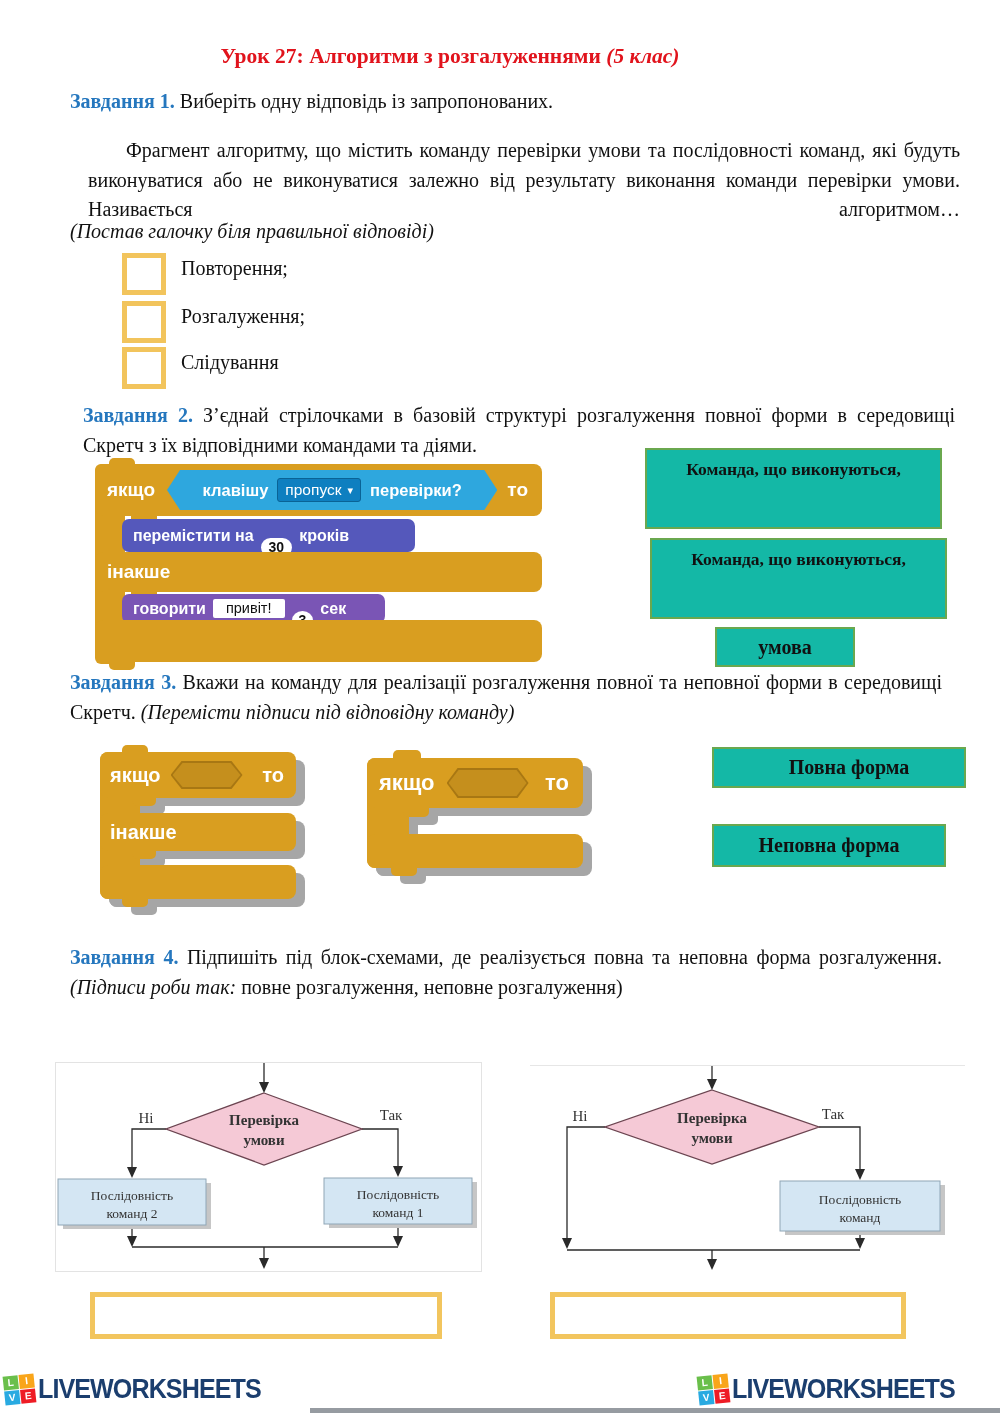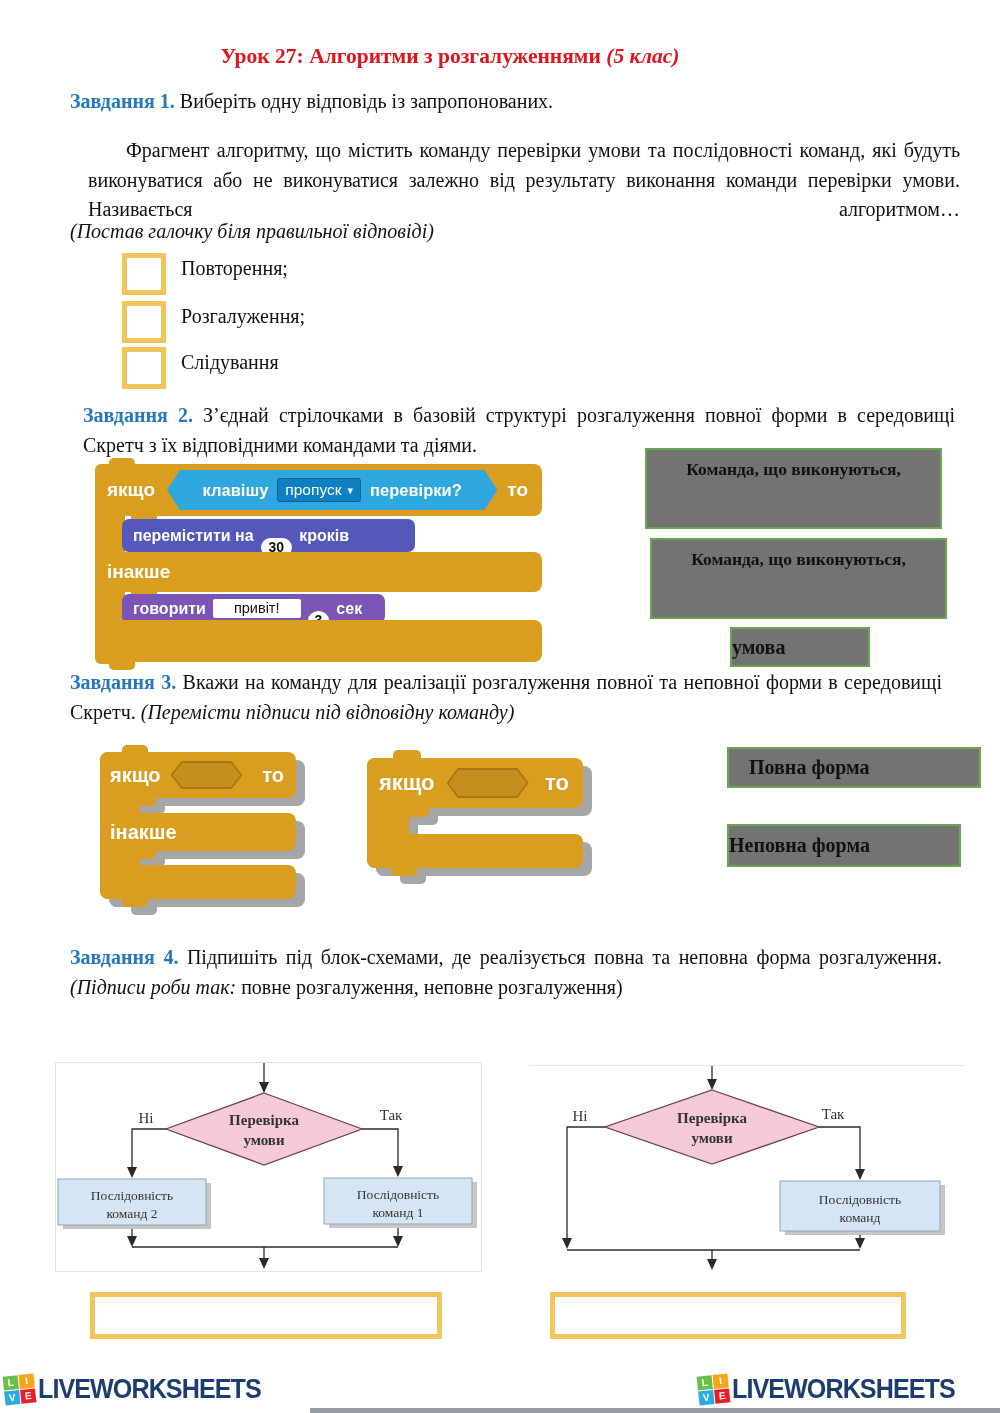--- a/index.html
+++ b/index.html
@@ -11,36 +11,36 @@
   .para{left:70px;width:872px;font-size:20px;line-height:29.5px;text-align:justify;}
   .para.last-justify{text-align-last:justify;}
   .tlabel{color:#2577be;font-weight:bold;}
   .bold{font-weight:normal;}
   .ital{font-style:italic;}
   
   .opt-row{position:absolute;left:122px;display:flex;gap:15px;}
   .checkbox{width:34px;height:32px;background:#fff;border:5px solid #f2c45c;}
   .opt-label{font-size:20px;padding-top:4px;}
   
-  .gbox{position:absolute;background:#737373;border:2px solid #6aa84f;text-align:center;font-weight:bold;color:#111;}
+  .gbox{position:absolute;background:#14b8a6;border:2px solid #6aa84f;text-align:center;font-weight:bold;color:#111;}
   .gbox.two{font-size:17.5px;line-height:25px;padding-top:7px;}
-  .gbox.one{font-size:20px;display:flex;align-items:center;justify-content:flex-start;margin-left:15px;}
+  .gbox.one{font-size:20px;display:flex;align-items:center;justify-content:center;}
   
   .scratch{position:absolute;font-family:"Liberation Sans",sans-serif;}
   .gold{background:#d99e20;position:absolute;}
   .arm{border-radius:8px;display:flex;align-items:center;color:#fff;font-weight:bold;}
   .tab{border-radius:0 0 5px 5px;}
   .tab-top{border-radius:5px 5px 0 0;}
   .sc-label{padding:0 12px;font-size:19px;}
   .hexwrap{flex:1;height:40px;margin-right:10px;clip-path:polygon(13px 0,calc(100% - 13px) 0,100% 50%,calc(100% - 13px) 100%,13px 100%,0 50%);background:#2ea7de;display:flex;align-items:center;justify-content:center;gap:9px;color:#fff;font-weight:bold;font-size:16.5px;}
   .dropdown{background:#0e7fc0;border:1px solid #0a6396;border-radius:3px;color:#fff;font-weight:normal;font-size:15.5px;padding:2px 7px;display:flex;align-items:center;gap:6px;}
   .dd-arrow{font-size:11px;}
   .stackblock{position:absolute;border-radius:7px;display:flex;align-items:center;gap:7px;color:#fff;font-weight:bold;font-size:16px;padding-left:11px;}
   .pill{background:#fff;color:#111;border-radius:11px;padding:0 8px;font-size:14px;font-weight:bold;line-height:19px;margin-top:24px;}
-  .field{background:#fff;color:#111;border-radius:2px;padding:0 21px;font-size:14.5px;font-weight:normal;line-height:19px;}
+  .field{background:#fff;color:#111;border-radius:2px;padding:0 13px;font-size:14.5px;font-weight:normal;line-height:19px;}
   .emptyhex-o{clip-path:polygon(11px 0,calc(100% - 11px) 0,100% 50%,calc(100% - 11px) 100%,11px 100%,0 50%);background:#a87713;display:flex;align-items:center;justify-content:center;}
   .emptyhex-i{clip-path:polygon(10px 0,calc(100% - 10px) 0,100% 50%,calc(100% - 10px) 100%,10px 100%,0 50%);background:#c58f1d;width:calc(100% - 4px);height:calc(100% - 4px);}
   .shadowed{filter:drop-shadow(9px 8px 0 #a6a6a6);}
   
   .flowpanel{position:absolute;background:#fff;}
   .flowpanel.bordered{border:1px solid #e3e3e3;}
   .flowpanel.topline{border-top:1px solid #e6e6e6;}
   .fc-text{font-family:"Liberation Serif",serif;fill:#333;}
   
   .ansbox{position:absolute;background:#fff;border:5px solid #f2c55e;}

